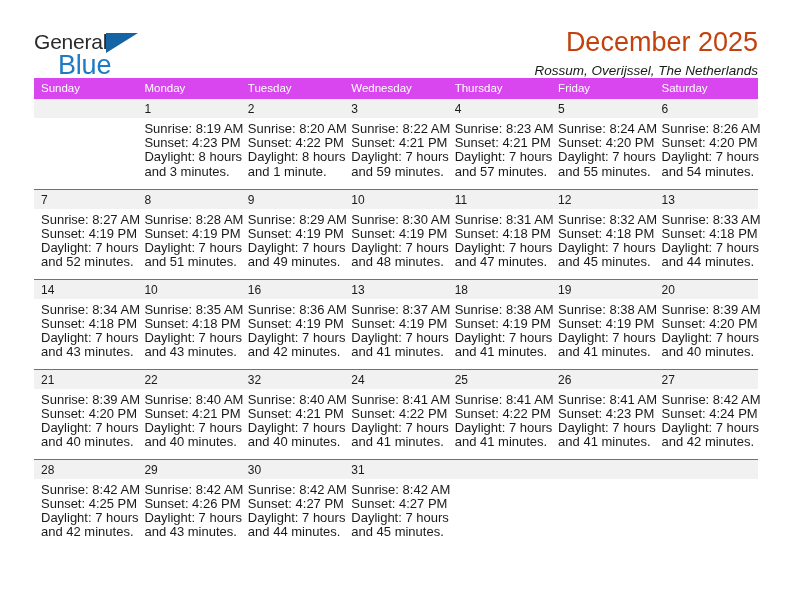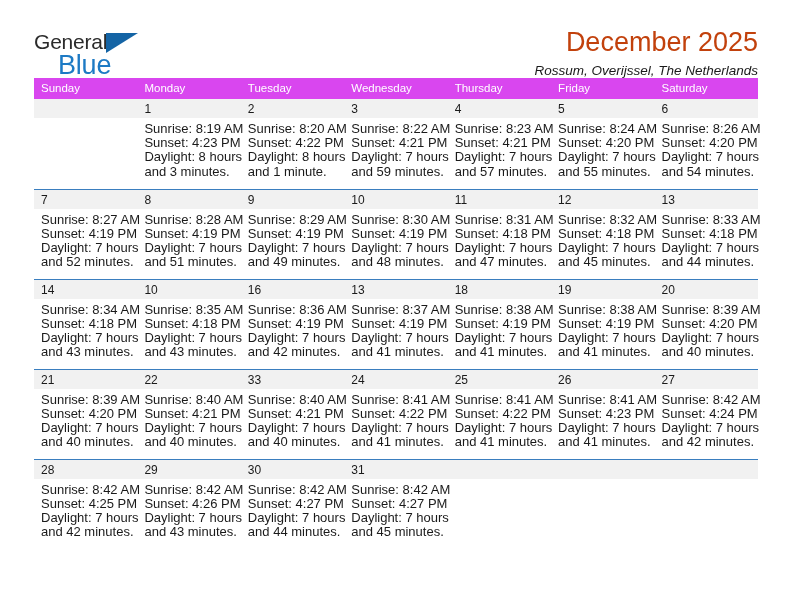--- a/index.html
+++ b/index.html
@@ -363,21 +363,21 @@
           <td>
             <div class="daynum">22</div>
             <div class="info">
               <div>Sunrise: 8:40 AM</div>
               <div>Sunset: 4:21 PM</div>
               <div>Daylight: 7 hours</div>
               <div>and 40 minutes.</div>
             </div>
           </td>
           <td>
-            <div class="daynum">33</div>
+            <div class="daynum">32</div>
             <div class="info">
               <div>Sunrise: 8:40 AM</div>
               <div>Sunset: 4:21 PM</div>
               <div>Daylight: 7 hours</div>
               <div>and 40 minutes.</div>
             </div>
           </td>
           <td>
             <div class="daynum">24</div>
             <div class="info">

